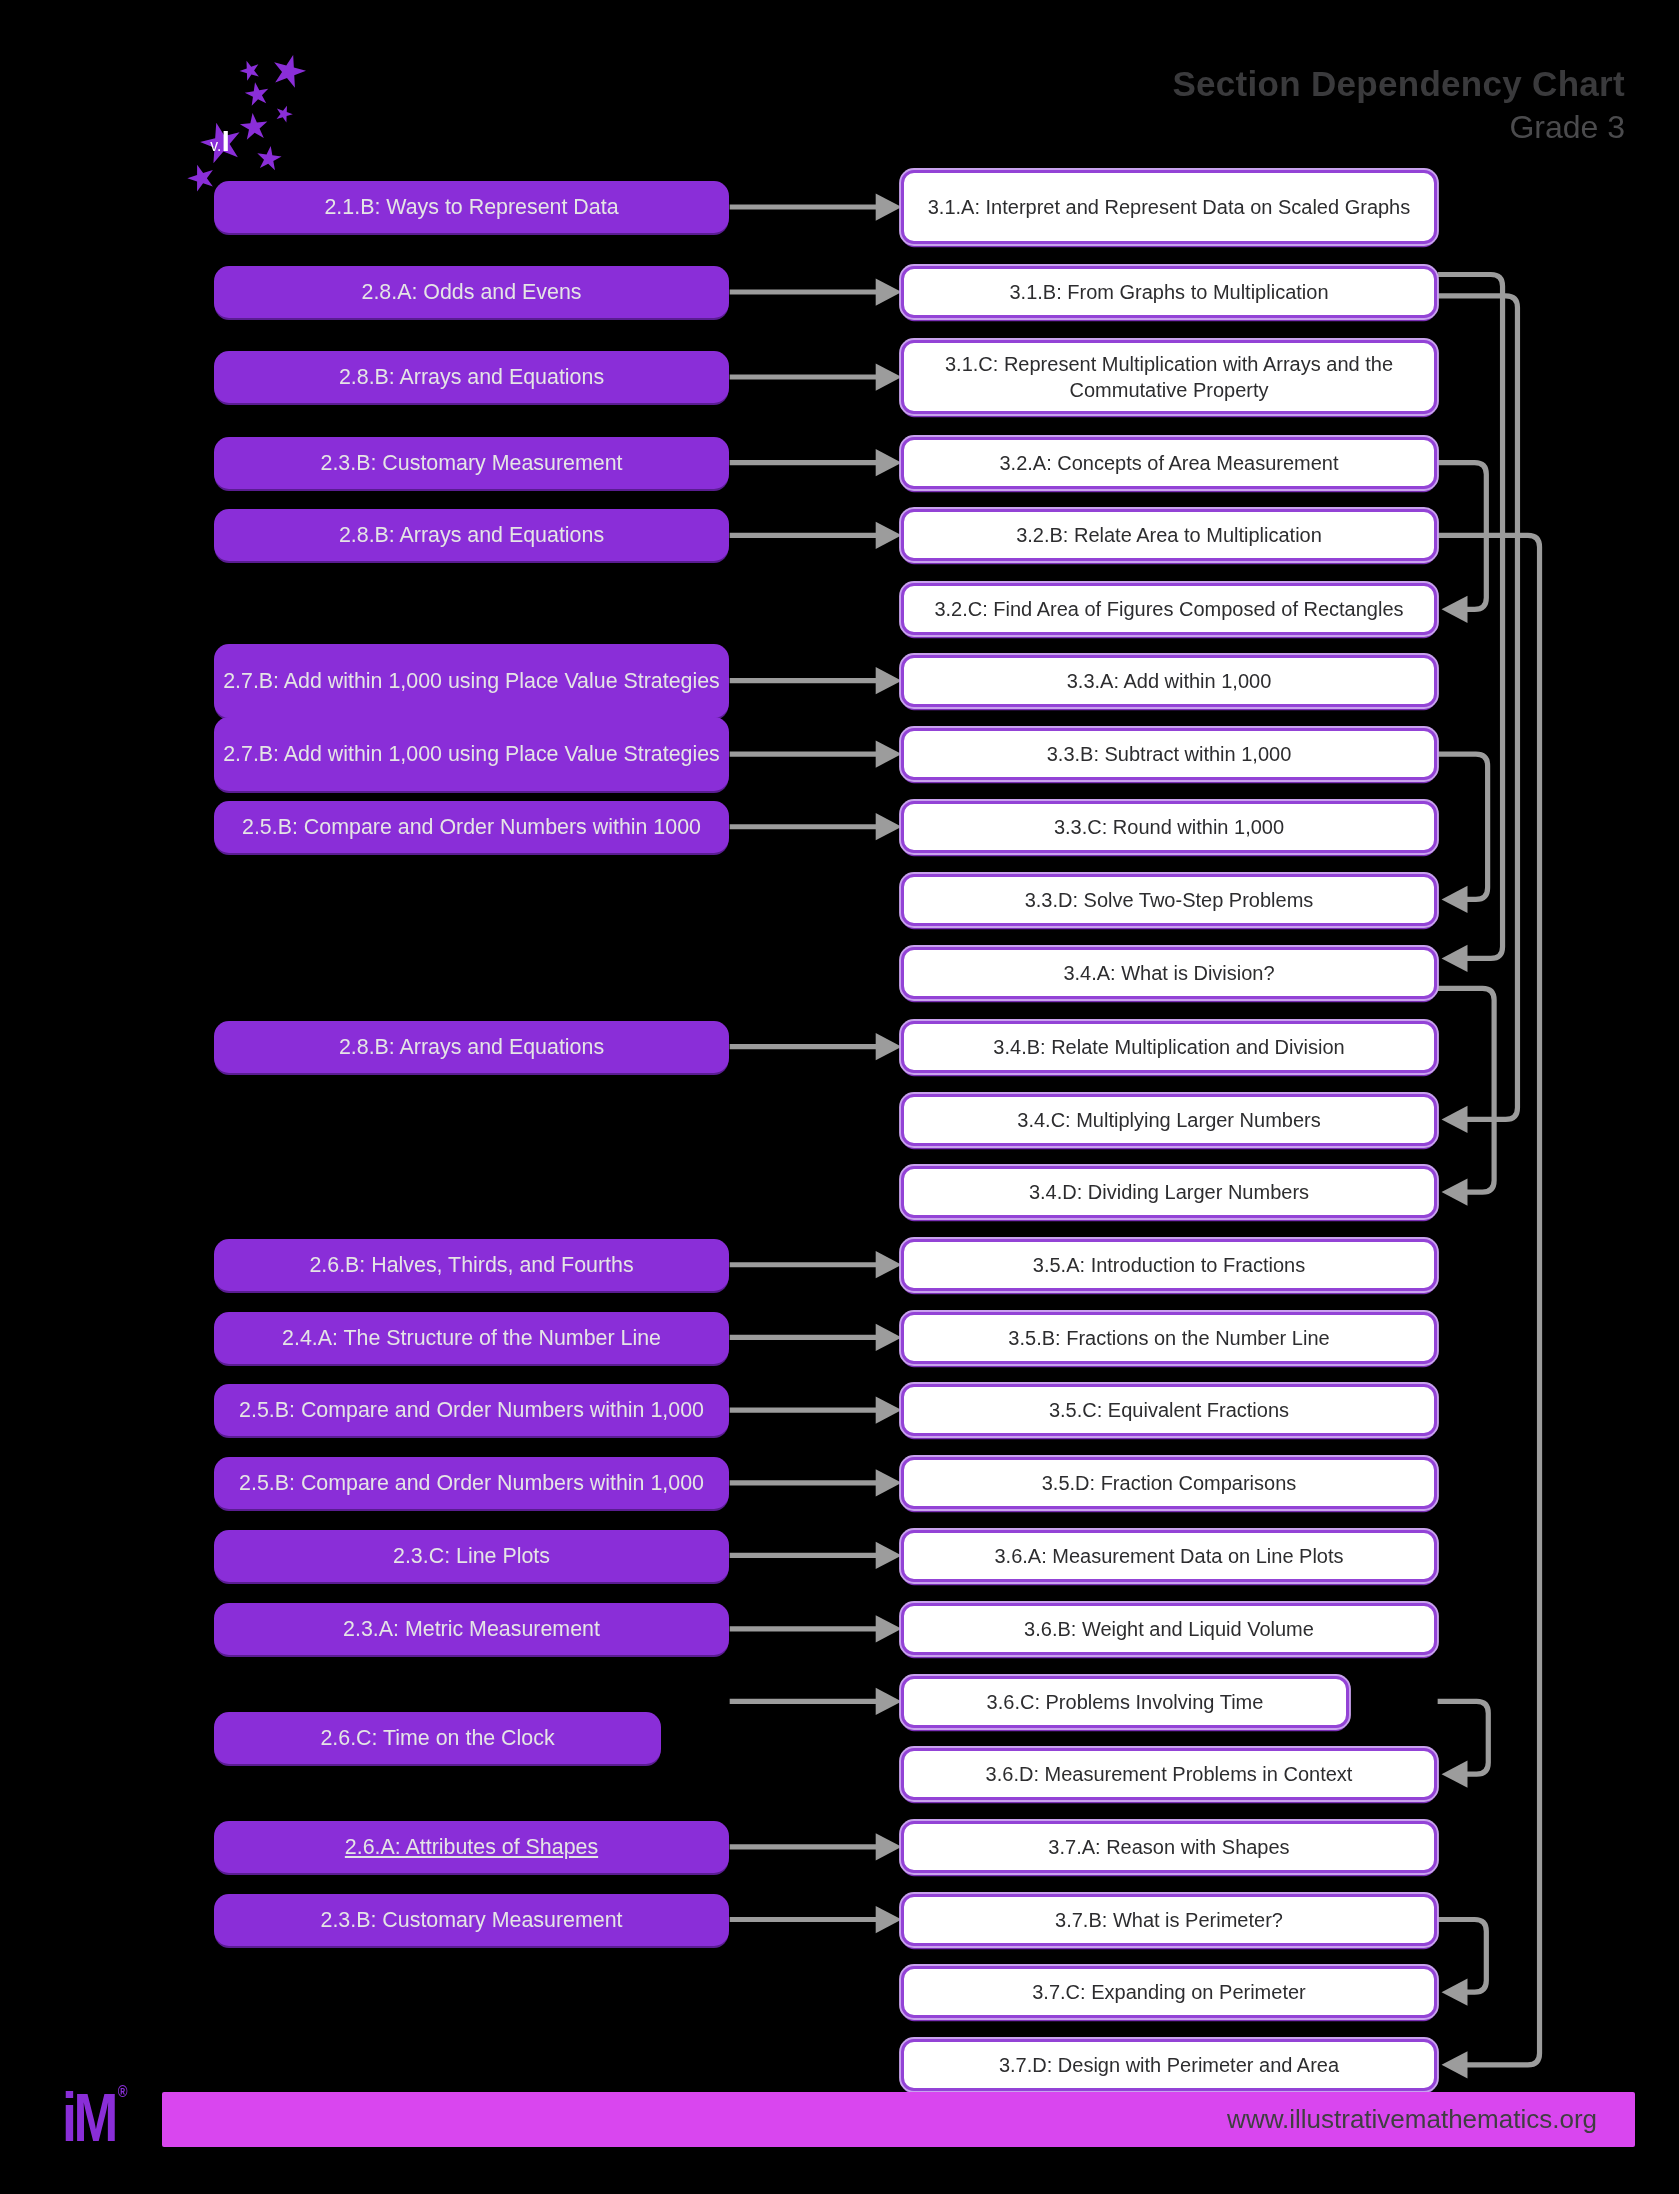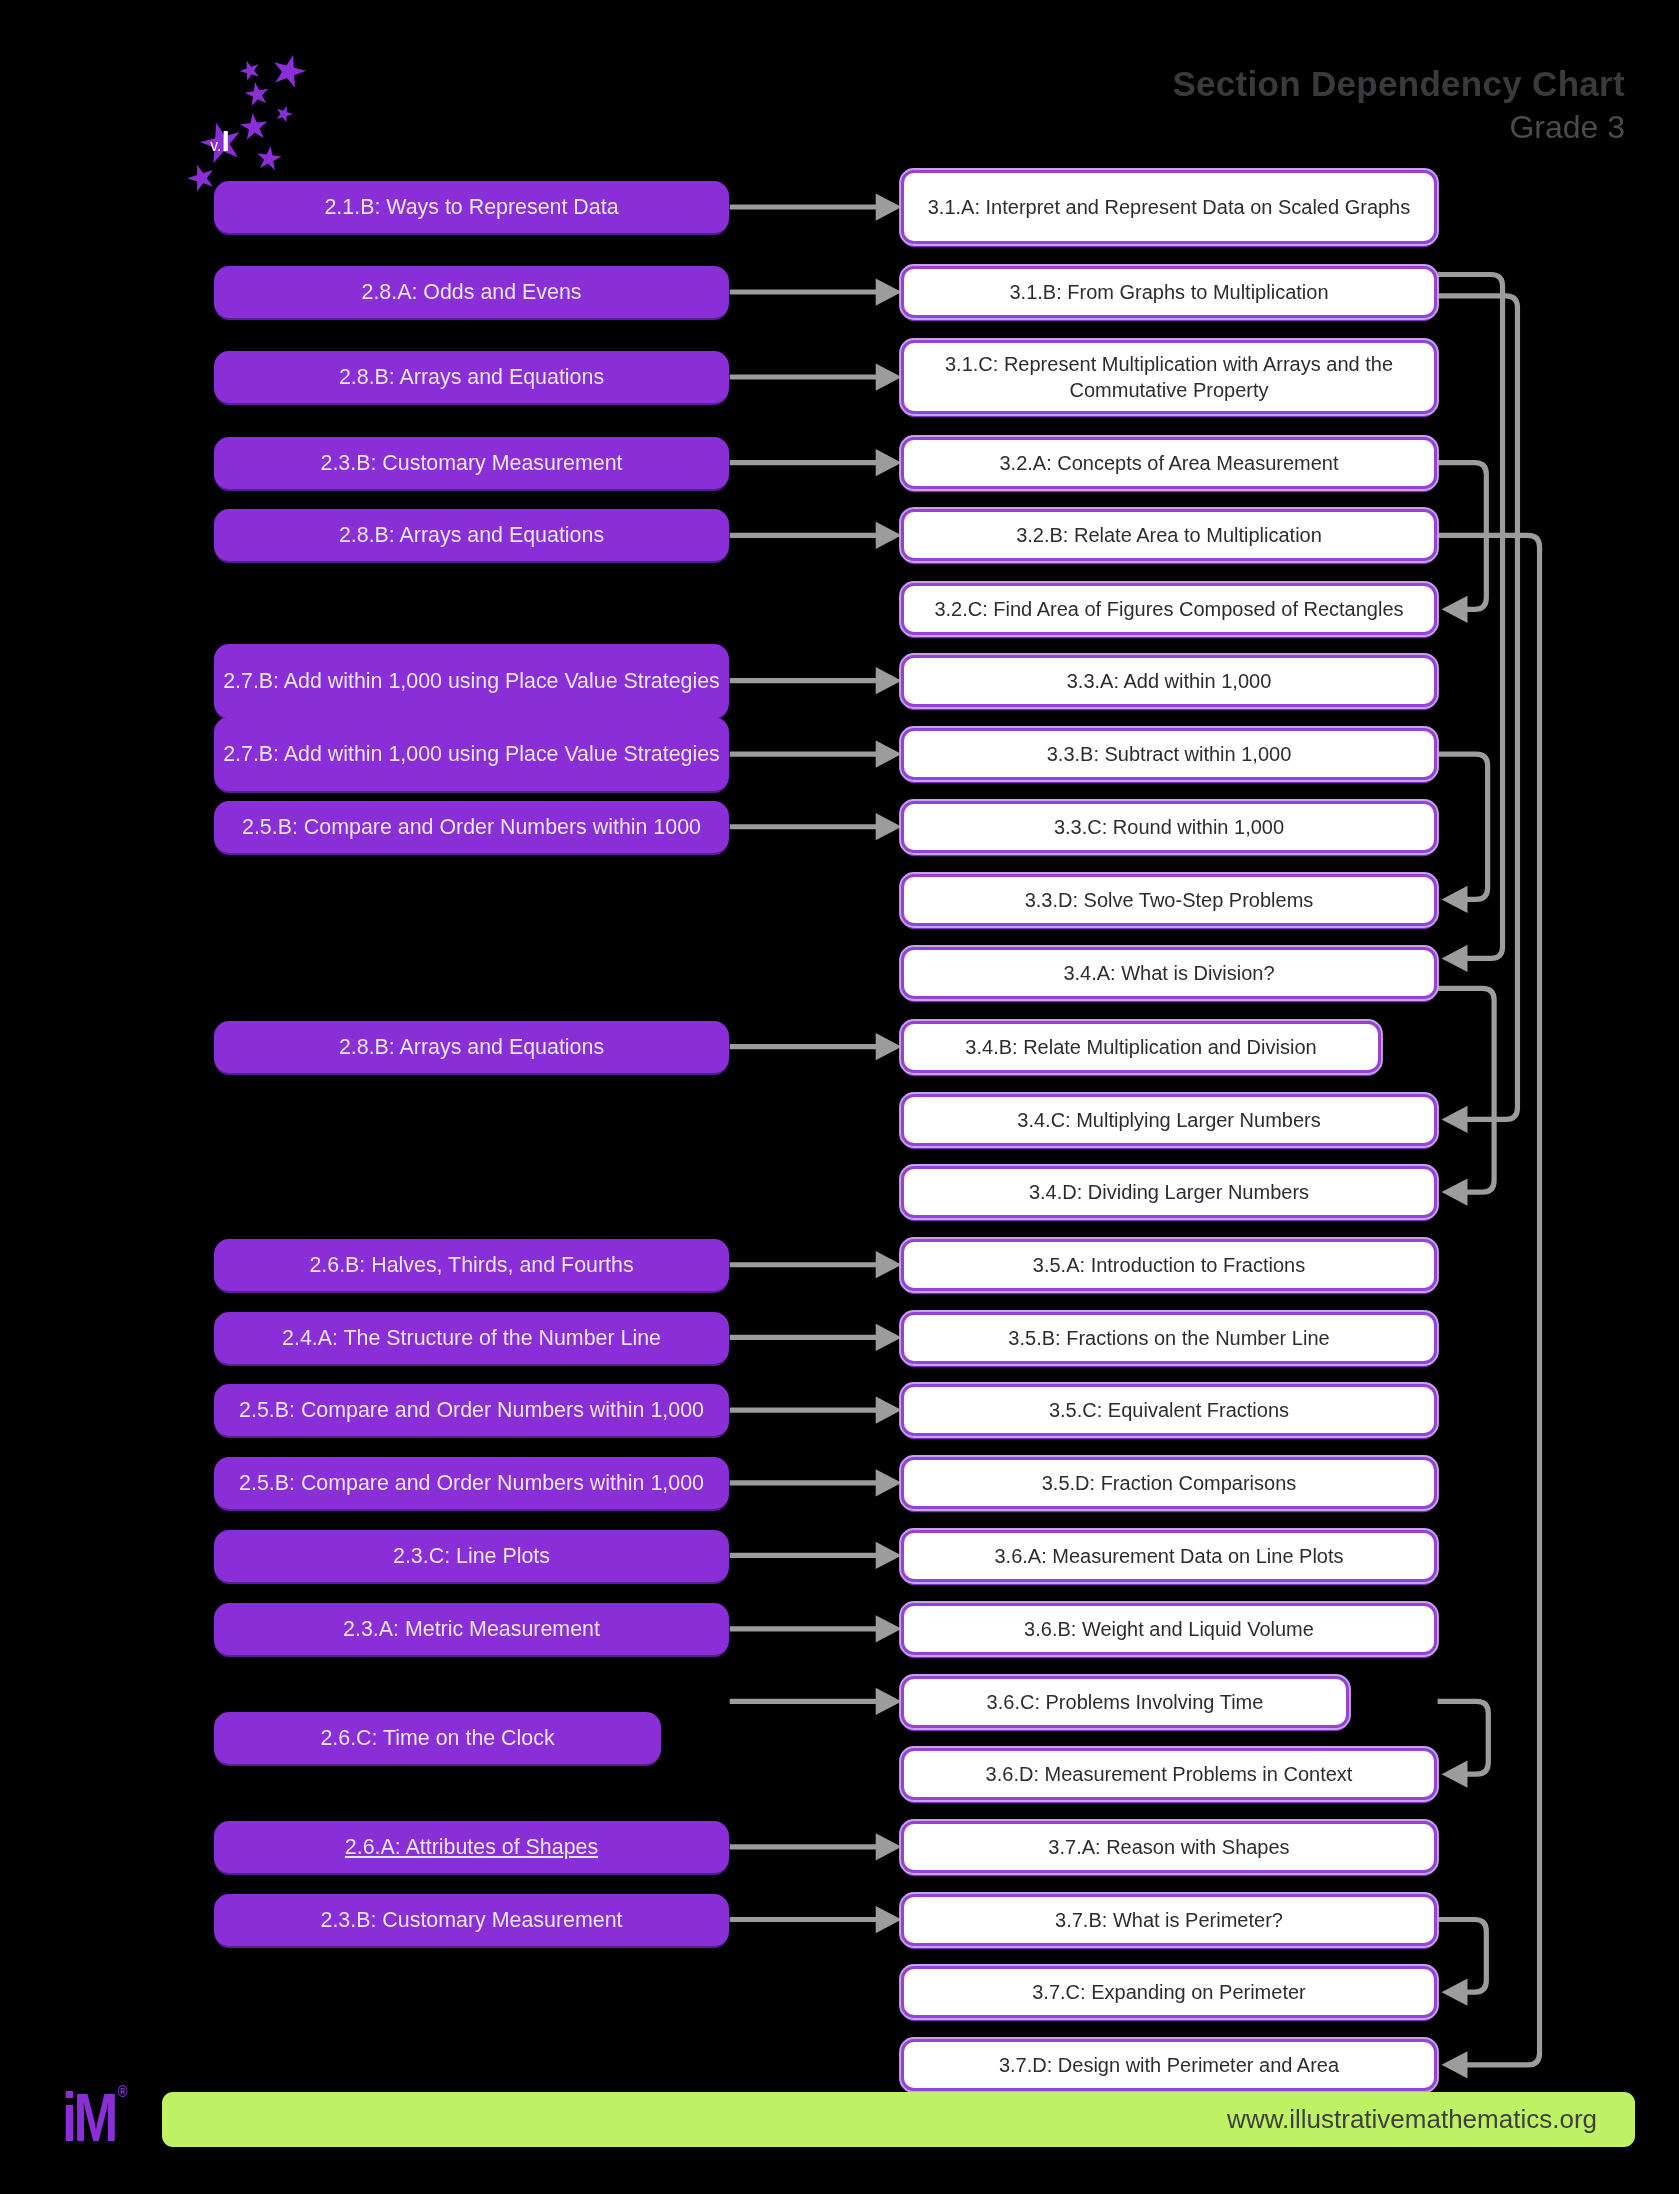--- a/index.html
+++ b/index.html
@@ -29,21 +29,21 @@
   }
   .rbox{
     position:absolute;background:#fff;border:3.2px solid #9343d6;border-radius:13px;
     display:flex;align-items:center;justify-content:center;text-align:center;
     color:#2d2d2f;font-size:20px;line-height:1.3;padding:0 6.5px;box-sizing:border-box;
     box-shadow:0 0 0 1.9px #c9a2ee, 0 4.5px 0 -1.3px #7a2fb5;
   }
   
   .fbar{
     position:absolute;left:162px;top:2092px;width:1473px;height:55px;
-    background:#bef264;border-radius:11px;display:flex;align-items:center;
+    background:#d946ef;border-radius:2px;display:flex;align-items:center;
     justify-content:flex-end;padding-right:38px;box-sizing:border-box;z-index:2;
   }
   .furl{font-size:26px;color:#3f3f41;text-decoration:none;}
   .brand{
     position:absolute;left:62px;top:2083px;color:#8a2ed8;font-weight:bold;
     font-size:69px;line-height:1;letter-spacing:-4.5px;
     transform:scaleX(0.78);transform-origin:left center;z-index:2;
   }
   .brand .reg{font-size:17px;font-weight:bold;vertical-align:top;letter-spacing:0;margin-left:3.9px;}
 </style>
@@ -142,21 +142,21 @@
       <div class="rbox" style="left: 901px; top: 583px; width: 536px; height: 52px;">3.2.C: Find Area of Figures Composed of Rectangles</div>
       <div class="lbox" style="left: 214px; top: 644px; width: 515px; height: 74px;">2.7.B: Add within 1,000 using Place Value Strategies</div>
       <div class="rbox" style="left: 901px; top: 655px; width: 536px; height: 52px;">3.3.A: Add within 1,000</div>
       <div class="lbox" style="left: 214px; top: 717px; width: 515px; height: 74px;">2.7.B: Add within 1,000 using Place Value Strategies</div>
       <div class="rbox" style="left: 901px; top: 728px; width: 536px; height: 52px;">3.3.B: Subtract within 1,000</div>
       <div class="lbox" style="left: 214px; top: 801px; width: 515px; height: 52px;">2.5.B: Compare and Order Numbers within 1000</div>
       <div class="rbox" style="left: 901px; top: 801px; width: 536px; height: 52px;">3.3.C: Round within 1,000</div>
       <div class="rbox" style="left: 901px; top: 874px; width: 536px; height: 52px;">3.3.D: Solve Two-Step Problems</div>
       <div class="rbox" style="left: 901px; top: 947px; width: 536px; height: 52px;">3.4.A: What is Division?</div>
       <div class="lbox" style="left: 214px; top: 1021px; width: 515px; height: 52px;">2.8.B: Arrays and Equations</div>
-      <div class="rbox" style="left: 901px; top: 1021px; width: 480px; height: 52px;">3.4.B: Relate Multiplication and Division</div>
+      <div class="rbox" style="left: 901px; top: 1021px; width: 536px; height: 52px;">3.4.B: Relate Multiplication and Division</div>
       <div class="rbox" style="left: 901px; top: 1094px; width: 536px; height: 52px;">3.4.C: Multiplying Larger Numbers</div>
       <div class="rbox" style="left: 901px; top: 1166px; width: 536px; height: 52px;">3.4.D: Dividing Larger Numbers</div>
       <div class="lbox" style="left: 214px; top: 1239px; width: 515px; height: 52px;">2.6.B: Halves, Thirds, and Fourths</div>
       <div class="rbox" style="left: 901px; top: 1239px; width: 536px; height: 52px;">3.5.A: Introduction to Fractions</div>
       <div class="lbox" style="left: 214px; top: 1312px; width: 515px; height: 52px;">2.4.A: The Structure of the Number Line</div>
       <div class="rbox" style="left: 901px; top: 1312px; width: 536px; height: 52px;">3.5.B: Fractions on the Number Line</div>
       <div class="lbox" style="left: 214px; top: 1384px; width: 515px; height: 52px;">2.5.B: Compare and Order Numbers within 1,000</div>
       <div class="rbox" style="left: 901px; top: 1384px; width: 536px; height: 52px;">3.5.C: Equivalent Fractions</div>
       <div class="lbox" style="left: 214px; top: 1457px; width: 515px; height: 52px;">2.5.B: Compare and Order Numbers within 1,000</div>
       <div class="rbox" style="left: 901px; top: 1457px; width: 536px; height: 52px;">3.5.D: Fraction Comparisons</div>

